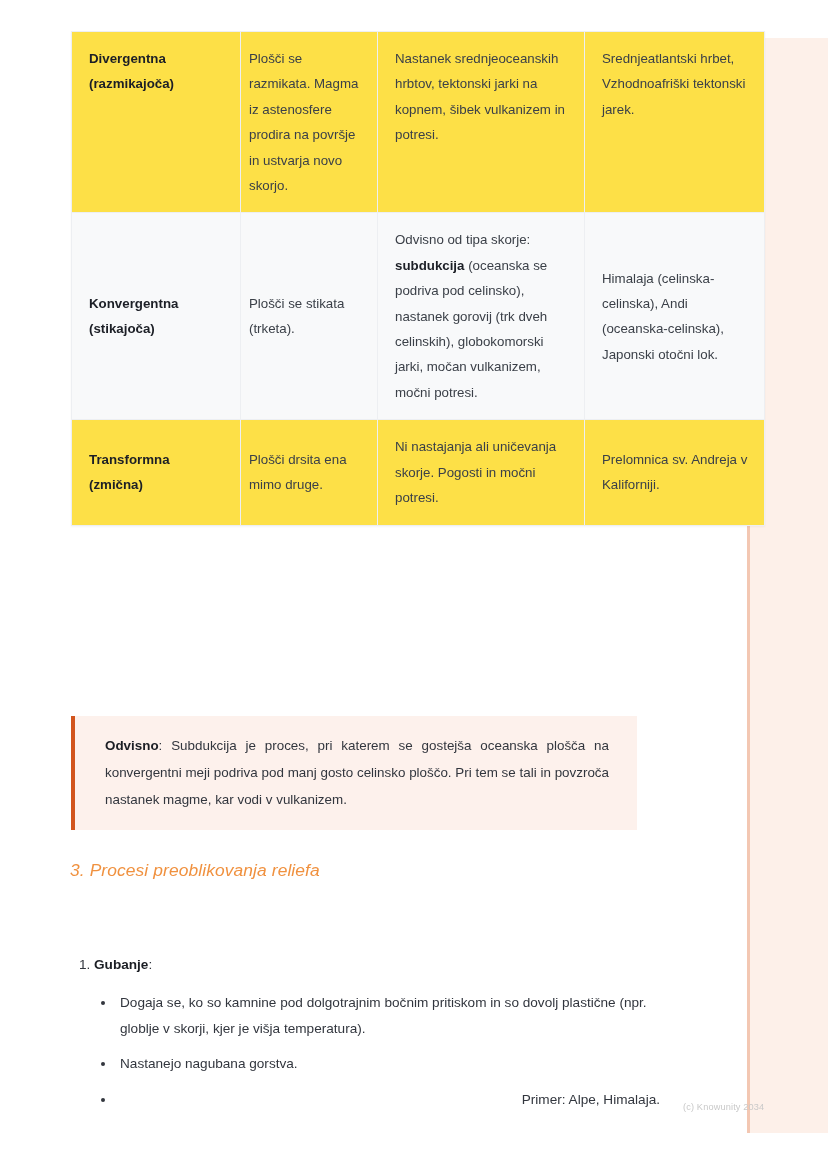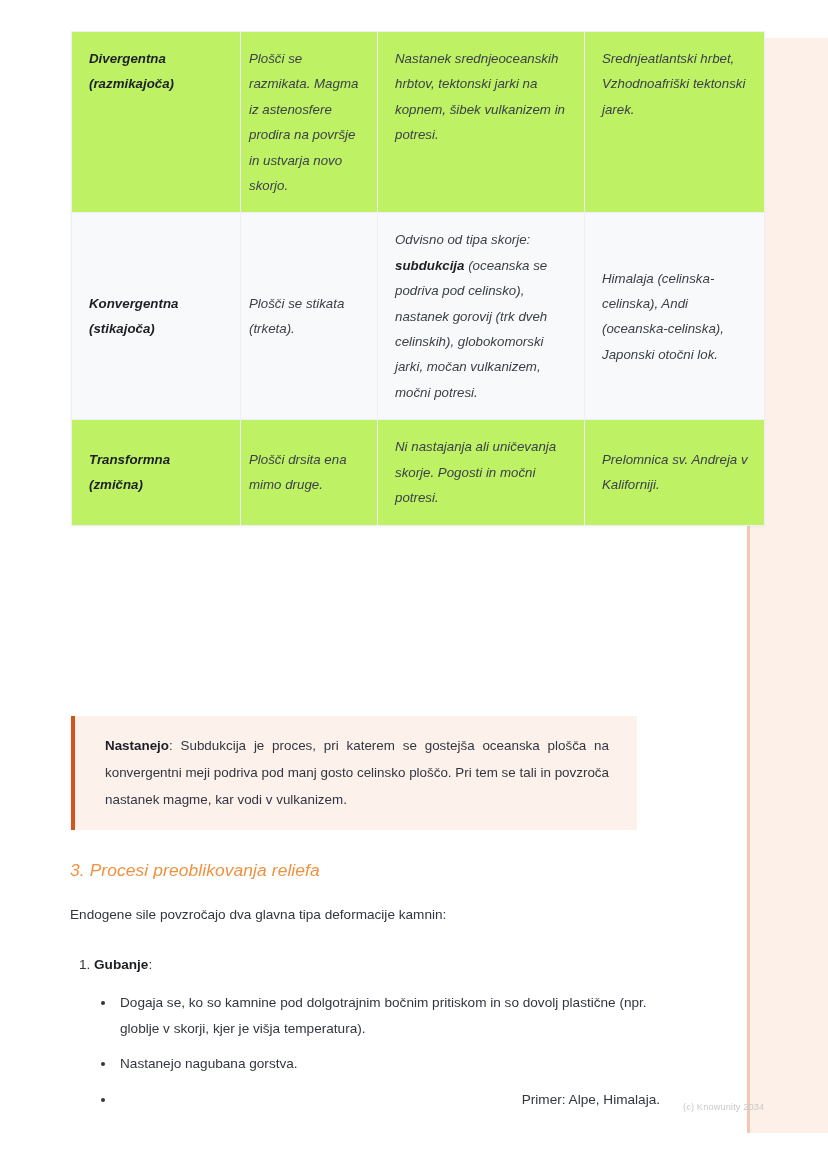--- a/index.html
+++ b/index.html
@@ -42,24 +42,23 @@
   .table-wrap {
     position: absolute;
     left: 71px;
     top: 31px;
     width: 566px;
   }
   table.tbl {
     width: 566px;
     border-collapse: collapse;
     table-layout: fixed;
-    background: #bef264;
+    background: #fde047;
     box-shadow: 0 1px 2px rgba(0,0,0,0.045);
     border: 1px solid #edeff2;
-    font-style: italic;
   }
   table.tbl td {
     vertical-align: middle;
     border-right: 1px solid #edeff2;
     border-bottom: 1px solid #edeff2;
     padding: 14px 16px 14px 17px;
     font-size: 13.3px;
     line-height: 25.4px;
     color: #3b4048;
     font-weight: 400;
@@ -195,26 +194,25 @@
           <td class="c0">Transformna (zmična)</td>
           <td class="c1">Plošči drsita ena mimo druge.</td>
           <td class="c2">Ni nastajanja ali uničevanja skorje. Pogosti in močni potresi.</td>
           <td class="c3">Prelomnica sv. Andreja v Kaliforniji.</td>
         </tr>
       </tbody>
     </table>
   </div>
 
   <div class="callout">
-    <p><b>Nastanejo</b><span>: Subdukcija je proces, pri katerem se gostejša oceanska plošča na konvergentni meji podriva pod manj gosto celinsko ploščo. Pri tem se tali in povzroča nastanek magme, kar vodi v vulkanizem.</span></p>
+    <p><b>Odvisno</b><span>: Subdukcija je proces, pri katerem se gostejša oceanska plošča na konvergentni meji podriva pod manj gosto celinsko ploščo. Pri tem se tali in povzroča nastanek magme, kar vodi v vulkanizem.</span></p>
   </div>
 
   <h3 class="h3">3. Procesi preoblikovanja reliefa</h3>
 
-  <p class="para">Endogene sile povzročajo dva glavna tipa deformacije kamnin:</p>
 
   <ol class="olist">
     <li>
       <span class="li-label">Gubanje</span><span>:</span>
       <ul class="ulist">
         <li>Dogaja se, ko so kamnine pod dolgotrajnim bočnim pritiskom in so dovolj plastične (npr. globlje v skorji, kjer je višja temperatura).</li>
         <li>Nastanejo nagubana gorstva.</li>
         <li>Primer: Alpe, Himalaja.</li>
       </ul>
     </li>

